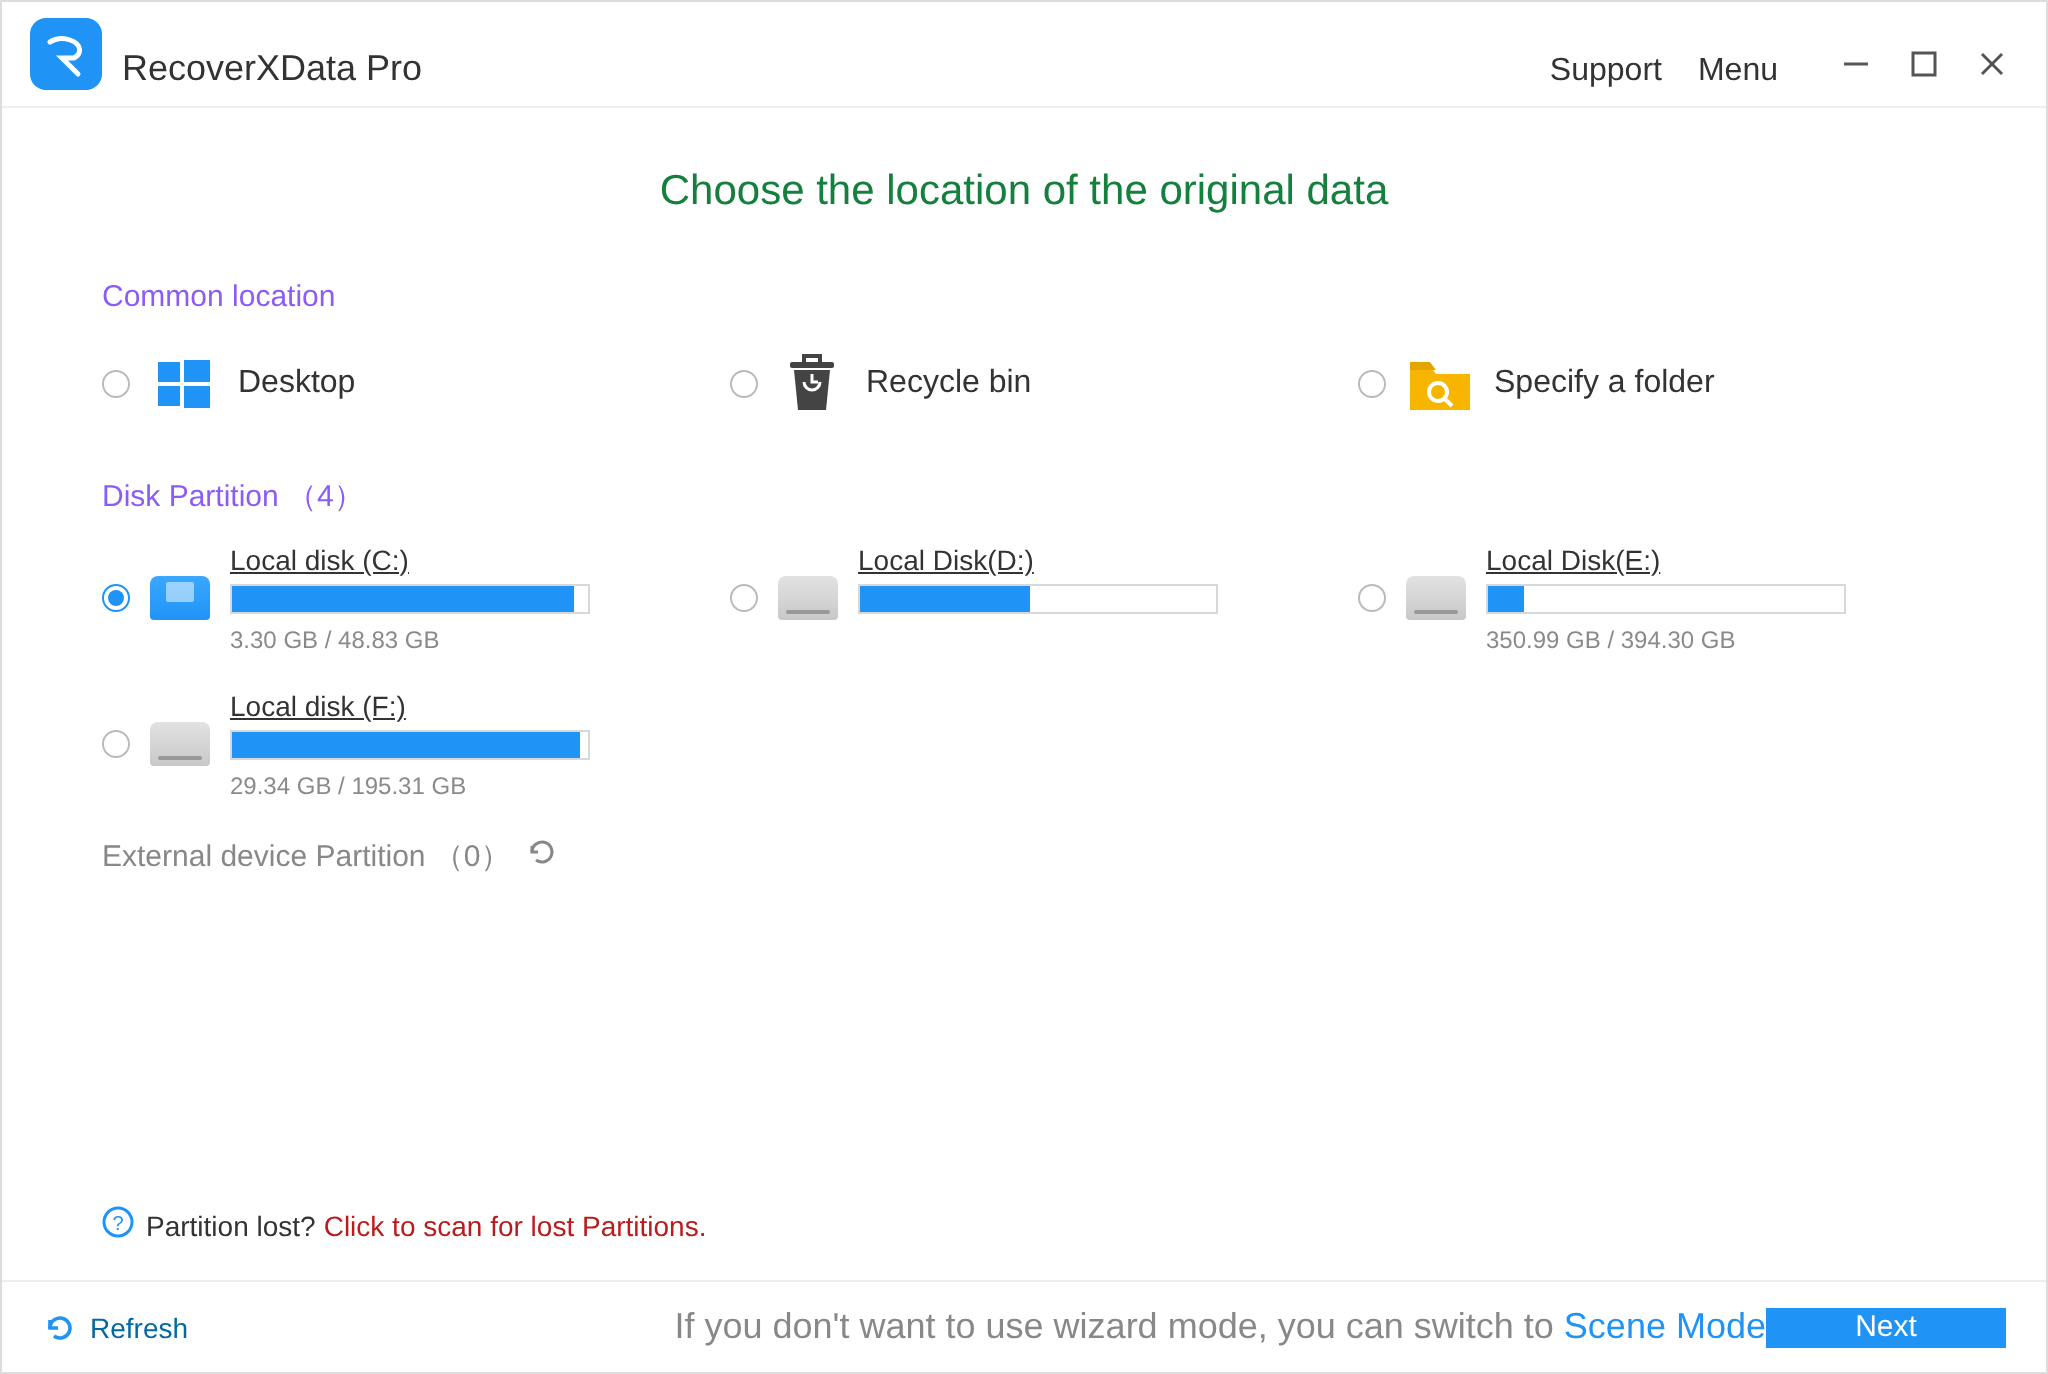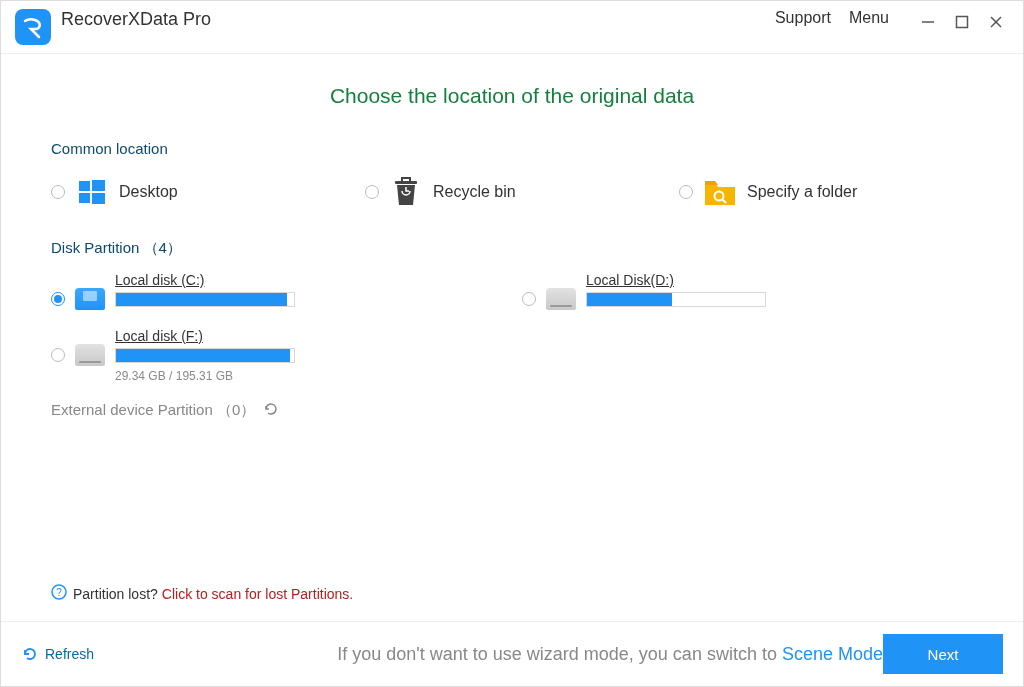--- a/index.html
+++ b/index.html
@@ -1,26 +1,26 @@
 <!DOCTYPE html>
 <html><head>
 <meta charset="utf-8">
 <style>
   * { box-sizing: border-box; margin: 0; padding: 0; font-family: "Segoe UI", Arial, sans-serif; }
   body { background: #f5f5f5; display: flex; justify-content: center; align-items: flex-start; }
   .window { width: 1024px; height: 687px; background: #fff; border: 1px solid #ddd; display: flex; flex-direction: column; }
-  .titlebar { display: flex; align-items: flex-start; padding: 8px 14px; border-bottom: 1px solid #eee; }
+  .titlebar { display: flex; align-items: flex-end; padding: 8px 14px; border-bottom: 1px solid #eee; }
   .logo { width: 36px; height: 36px; background: #1f93f6; border-radius: 8px; display: flex; align-items: center; justify-content: center; margin-right: 10px; }
   .app-title { font-size: 18px; color: #333; }
   .titlebar-spacer { flex: 1; }
   .titlebar-link { font-size: 16px; color: #333; margin-right: 18px; cursor: pointer; }
   .win-btn { width: 26px; height: 26px; display: flex; align-items: center; justify-content: center; margin-left: 8px; cursor: pointer; color: #555; }
   .content { flex: 1; padding: 30px 50px 10px 50px; overflow: hidden; }
   .heading { text-align: center; font-size: 21px; color: #15803d; font-weight: 500; margin-bottom: 32px; }
-  .section-label { font-size: 15px; color: #0c4a6e; margin-bottom: 14px; }
+  .section-label { font-size: 15px; color: #8b5cf6; margin-bottom: 14px; }
   .row { display: flex; gap: 20px; margin-bottom: 26px; }
   .card { flex: 1; display: flex; align-items: center; gap: 10px; padding: 4px 0; }
   .radio { width: 14px; height: 14px; border: 1.5px solid #bbb; border-radius: 50%; flex-shrink: 0; cursor: pointer; display: flex; align-items: center; justify-content: center; }
   .radio.checked { border-color: #1f93f6; }
   .radio.checked::after { content: ""; width: 8px; height: 8px; background: #1f93f6; border-radius: 50%; }
   .icon-box { width: 34px; height: 34px; display: flex; align-items: center; justify-content: center; flex-shrink: 0; }
   .card-label { font-size: 16px; color: #333; }
   .disk-row { display: flex; gap: 20px; margin-bottom: 18px; }
   .disk-card { flex: 1; display: flex; align-items: flex-start; gap: 10px; }
   .disk-body { flex: 1; }
@@ -34,21 +34,21 @@
   .disk-icon.gray::after { content:""; position:absolute; bottom:3px; left:4px; right:4px; height:2px; background:#999; border-radius:1px; }
   .disk-icon.blue::after { content:""; position:absolute; top:3px; left:8px; width:14px; height:10px; background:rgba(255,255,255,.5); border-radius:1px; }
   .partition-lost { display: flex; align-items: center; font-size: 14px; color: #333; padding: 10px 50px 18px; }
   .partition-lost .q { color:#1f93f6; margin-right:6px; }
   .partition-lost .link { color: #b91c1c; cursor: pointer; margin-left:4px; }
   .footer { display: flex; align-items: center; padding: 12px 20px; border-top: 1px solid #eee; }
   .refresh { display: flex; align-items: center; gap: 6px; color: #0369a1; font-size: 14px; cursor: pointer; }
   .refresh svg { color:#1f93f6; }
   .footer-text { flex: 1; text-align: right; font-size: 18px; color: #888; }
   .footer-text .link { color: #1f93f6; cursor: pointer; }
-  .next-btn { width: 120px; height: 40px; background: #1f93f6; color: #fff; border: none; font-size: 15px; cursor: pointer; }
+  .next-btn { width: 120px; height: 20px; background: #1f93f6; color: #fff; border: none; font-size: 15px; cursor: pointer; }
   .ext-row { display:flex; align-items:center; gap:8px; color:#888; font-size:15px; }
 </style>
 </head>
 <body>
 
 <div class="window">
 
   <div class="titlebar">
     <div class="logo">
       <svg width="24" height="24" viewBox="0 0 24 24" fill="none">
@@ -125,30 +125,42 @@
 
     <div class="disk-row">
       <div class="disk-card">
         <div class="radio checked" style="margin-top:20px;"></div>
         <div class="disk-icon blue"></div>
         <div class="disk-body">
           <div class="disk-name">Local disk (C:)</div>
           <div class="bar">
               <div class="bar-fill" style="width:96%"></div>
             </div>
+          <div class="disk-stats">3.30 GB / 48.83 GB</div>
         </div>
       </div>
       <div class="disk-card">
         <div class="radio" style="margin-top:20px;"></div>
         <div class="disk-icon gray"></div>
         <div class="disk-body">
           <div class="disk-name">Local Disk(D:)</div>
           <div class="bar">
               <div class="bar-fill" style="width:48%"></div>
             </div>
+        </div>
+      </div>
+      <div class="disk-card">
+        <div class="radio" style="margin-top:20px;"></div>
+        <div class="disk-icon gray"></div>
+        <div class="disk-body">
+          <div class="disk-name">Local Disk(E:)</div>
+          <div class="bar">
+              <div class="bar-fill" style="width:10%"></div>
+            </div>
+          <div class="disk-stats">350.99 GB / 394.30 GB</div>
         </div>
       </div>
     </div>
 
     <div class="disk-row">
       <div class="disk-card">
         <div class="radio" style="margin-top:20px;"></div>
         <div class="disk-icon gray"></div>
         <div class="disk-body">
           <div class="disk-name">Local disk (F:)</div>

